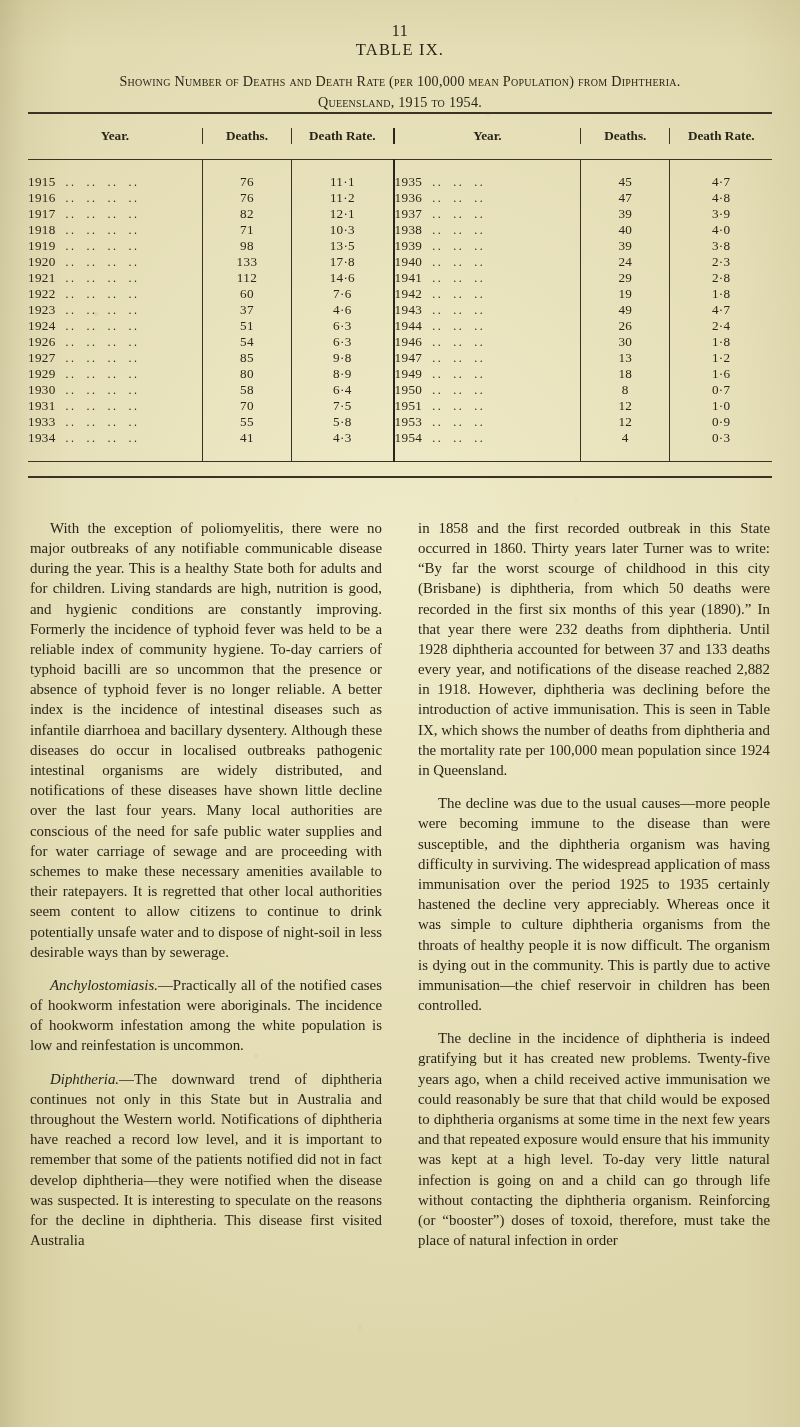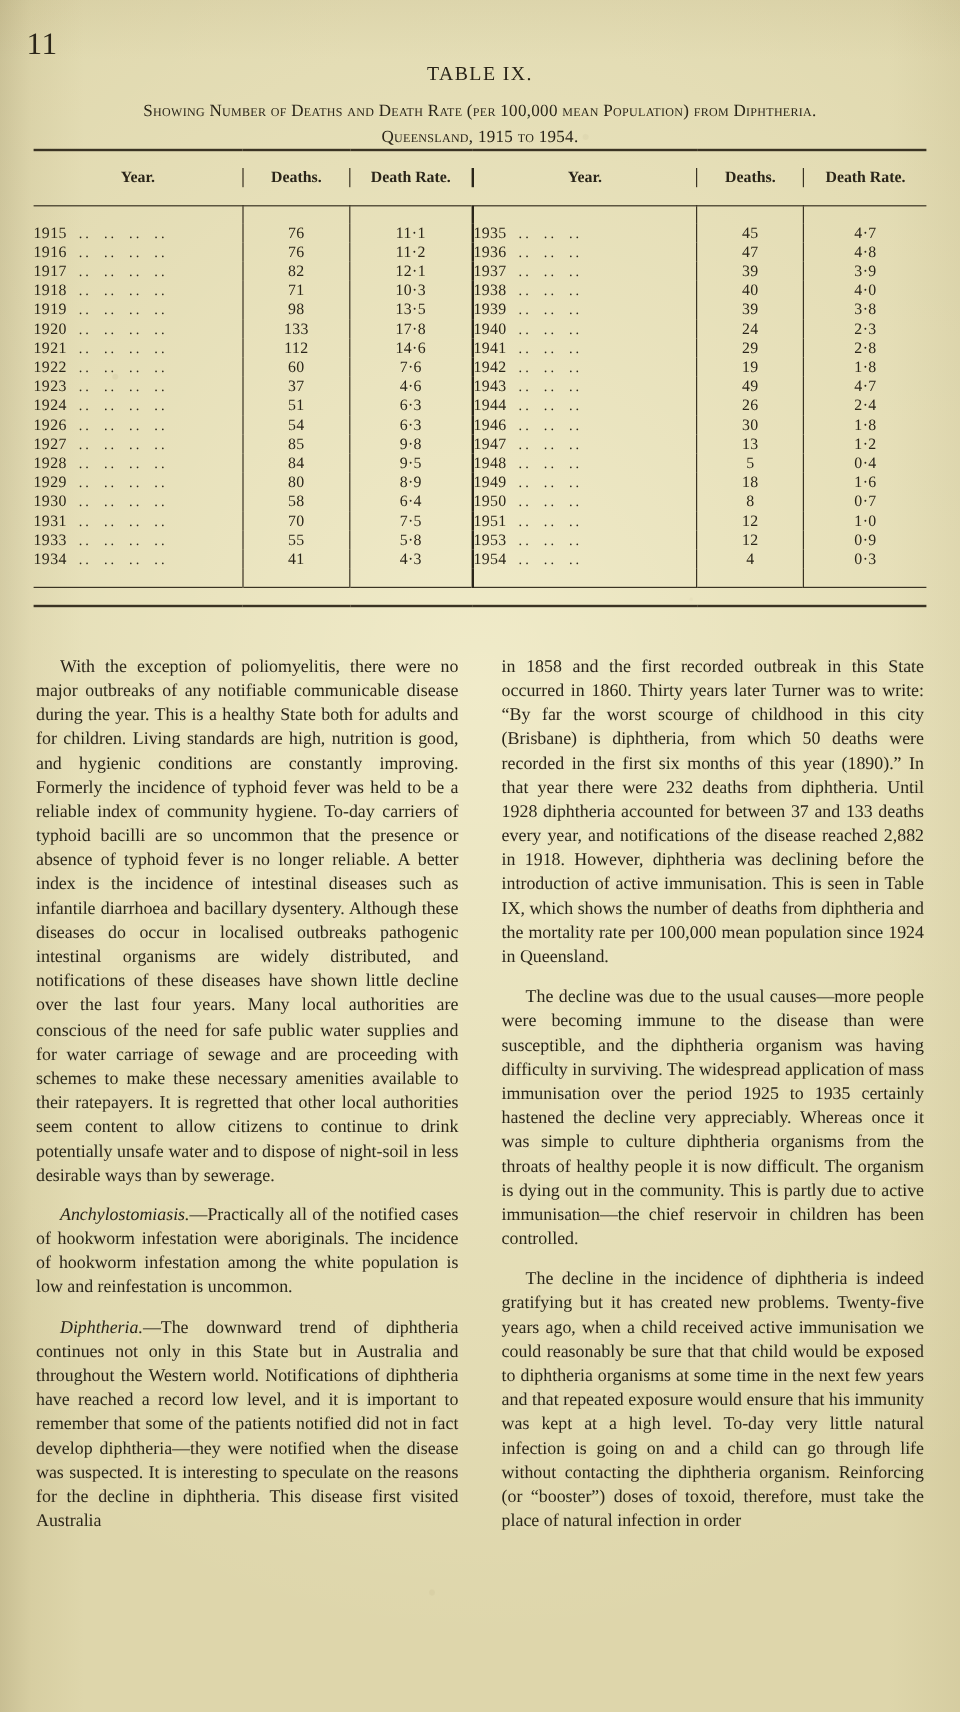--- a/index.html
+++ b/index.html
@@ -41,21 +41,22 @@
       radial-gradient(circle at 72% 35%, rgba(120,105,60,0.12) 0 1px, transparent 2px),
       radial-gradient(circle at 20% 57%, rgba(120,105,60,0.12) 0 1px, transparent 2px);
   }
   .page {
     position: absolute;
     inset: 0;
     padding: 0 22px;
     box-sizing: border-box;
   }
   .folio {
-    font-size: 26px;
+    text-align: center;
+    font-size: 16px;
     padding-top: 22px;
     letter-spacing: 0.5px;
   }
   .table-title {
     text-align: center;
     font-size: 16.5px;
     letter-spacing: 1.2px;
   }
   .caption {
     text-align: center;
@@ -264,28 +265,20 @@
           </tr>
           <tr>
             <td class="year"><span>1927</span><span class="leaders">..</span><span class="leaders">..</span><span class="leaders">..</span><span class="leaders">..</span></td>
             <td class="num vline">85</td>
             <td class="num vline">9·8</td>
             <td class="year vthick"><span>1947</span><span class="leaders">..</span><span class="leaders">..</span><span class="leaders">..</span></td>
             <td class="num vline">13</td>
             <td class="num vline">1·2</td>
           </tr>
           <tr>
-            <td class="year"><span>1928</span><span class="leaders">..</span><span class="leaders">..</span><span class="leaders">..</span><span class="leaders">..</span></td>
-            <td class="num vline">84</td>
-            <td class="num vline">9·5</td>
-            <td class="year vthick"><span>1948</span><span class="leaders">..</span><span class="leaders">..</span><span class="leaders">..</span></td>
-            <td class="num vline">5</td>
-            <td class="num vline">0·4</td>
-          </tr>
-          <tr>
             <td class="year"><span>1929</span><span class="leaders">..</span><span class="leaders">..</span><span class="leaders">..</span><span class="leaders">..</span></td>
             <td class="num vline">80</td>
             <td class="num vline">8·9</td>
             <td class="year vthick"><span>1949</span><span class="leaders">..</span><span class="leaders">..</span><span class="leaders">..</span></td>
             <td class="num vline">18</td>
             <td class="num vline">1·6</td>
           </tr>
           <tr>
             <td class="year"><span>1930</span><span class="leaders">..</span><span class="leaders">..</span><span class="leaders">..</span><span class="leaders">..</span></td>
             <td class="num vline">58</td>

